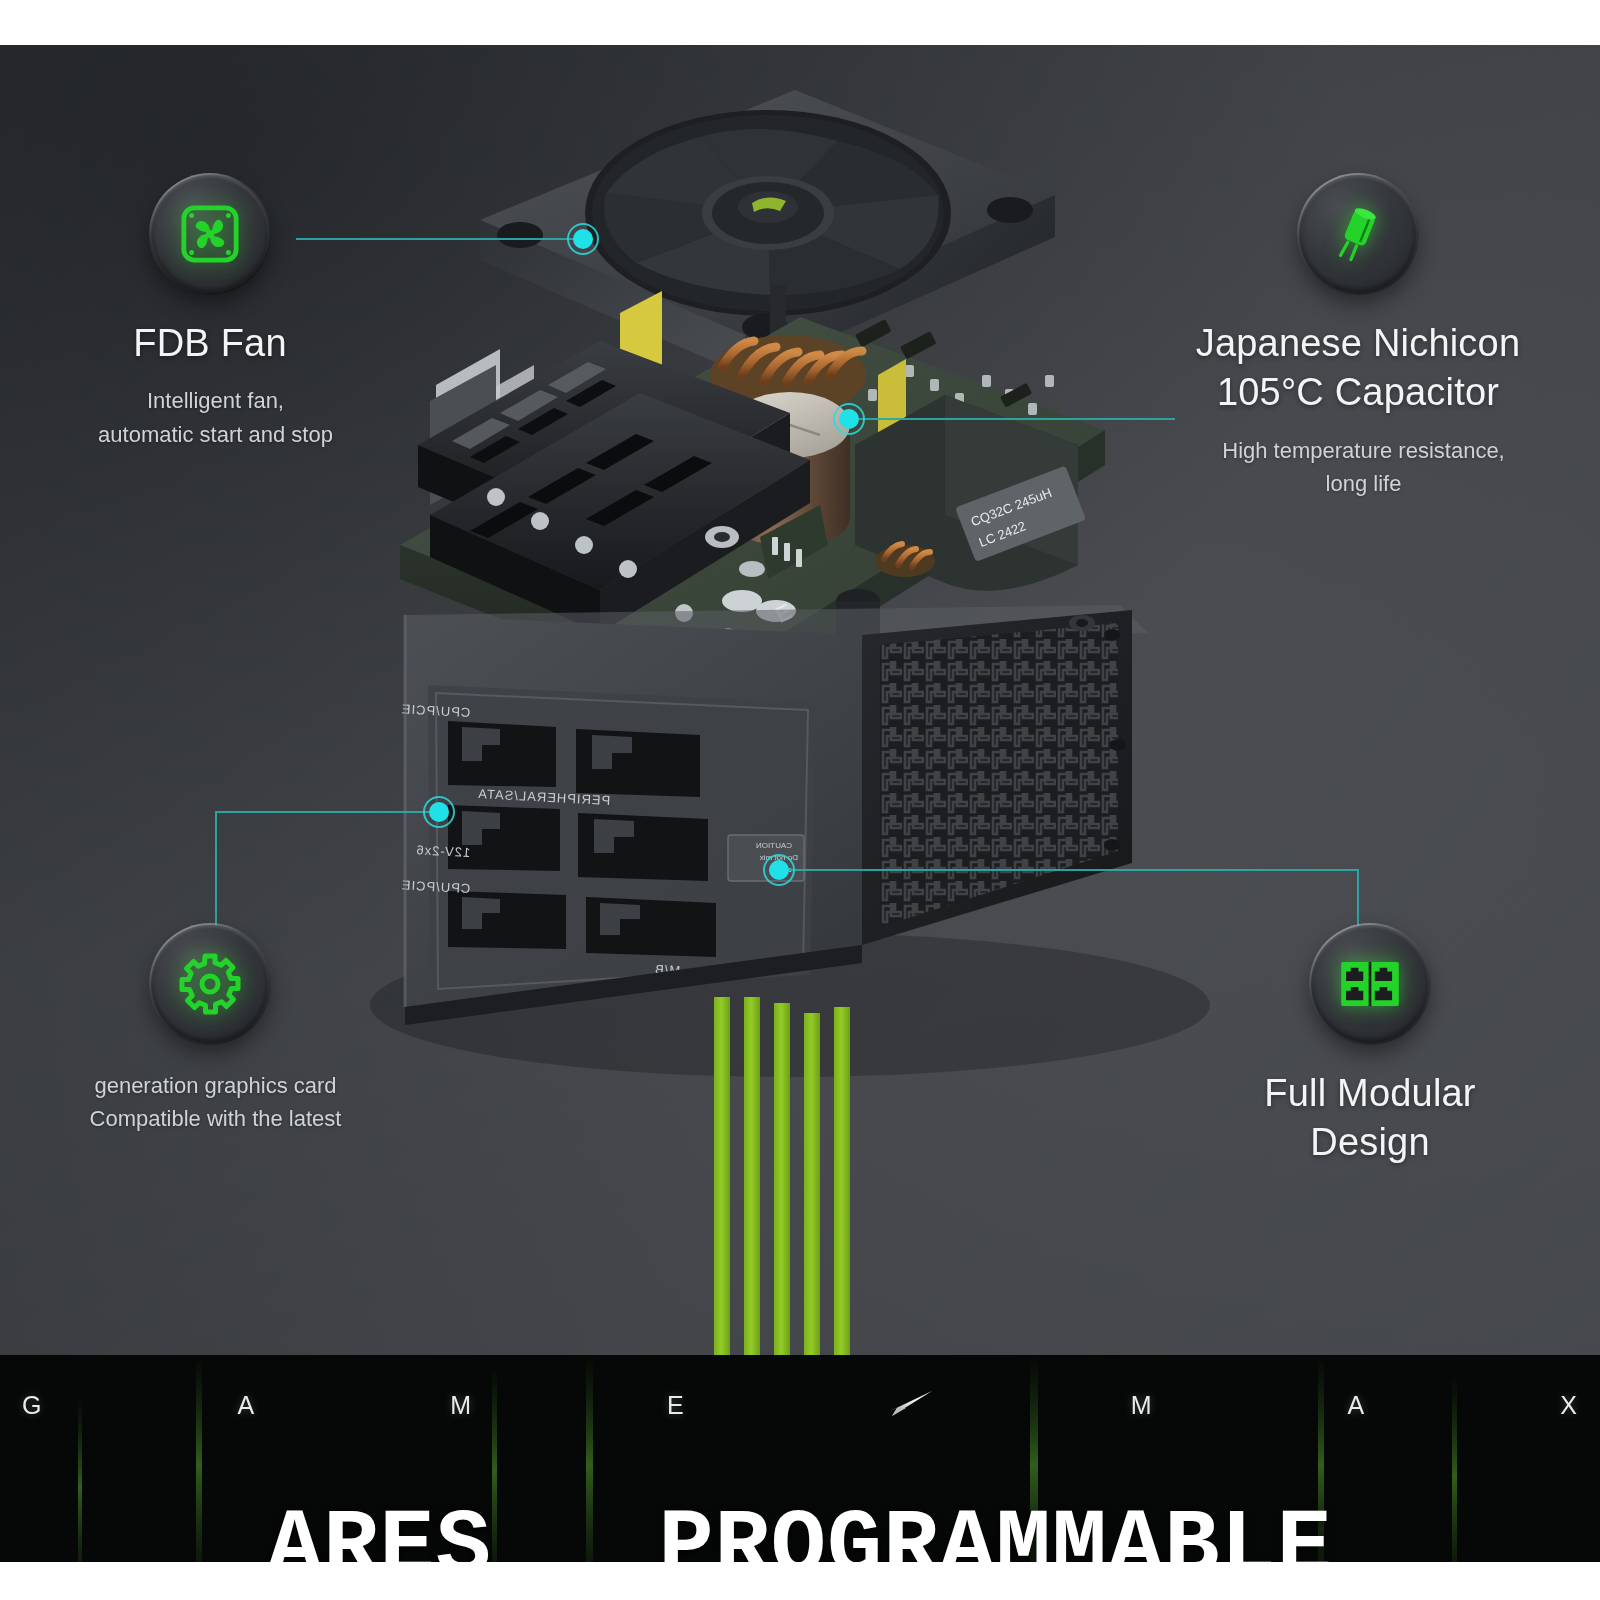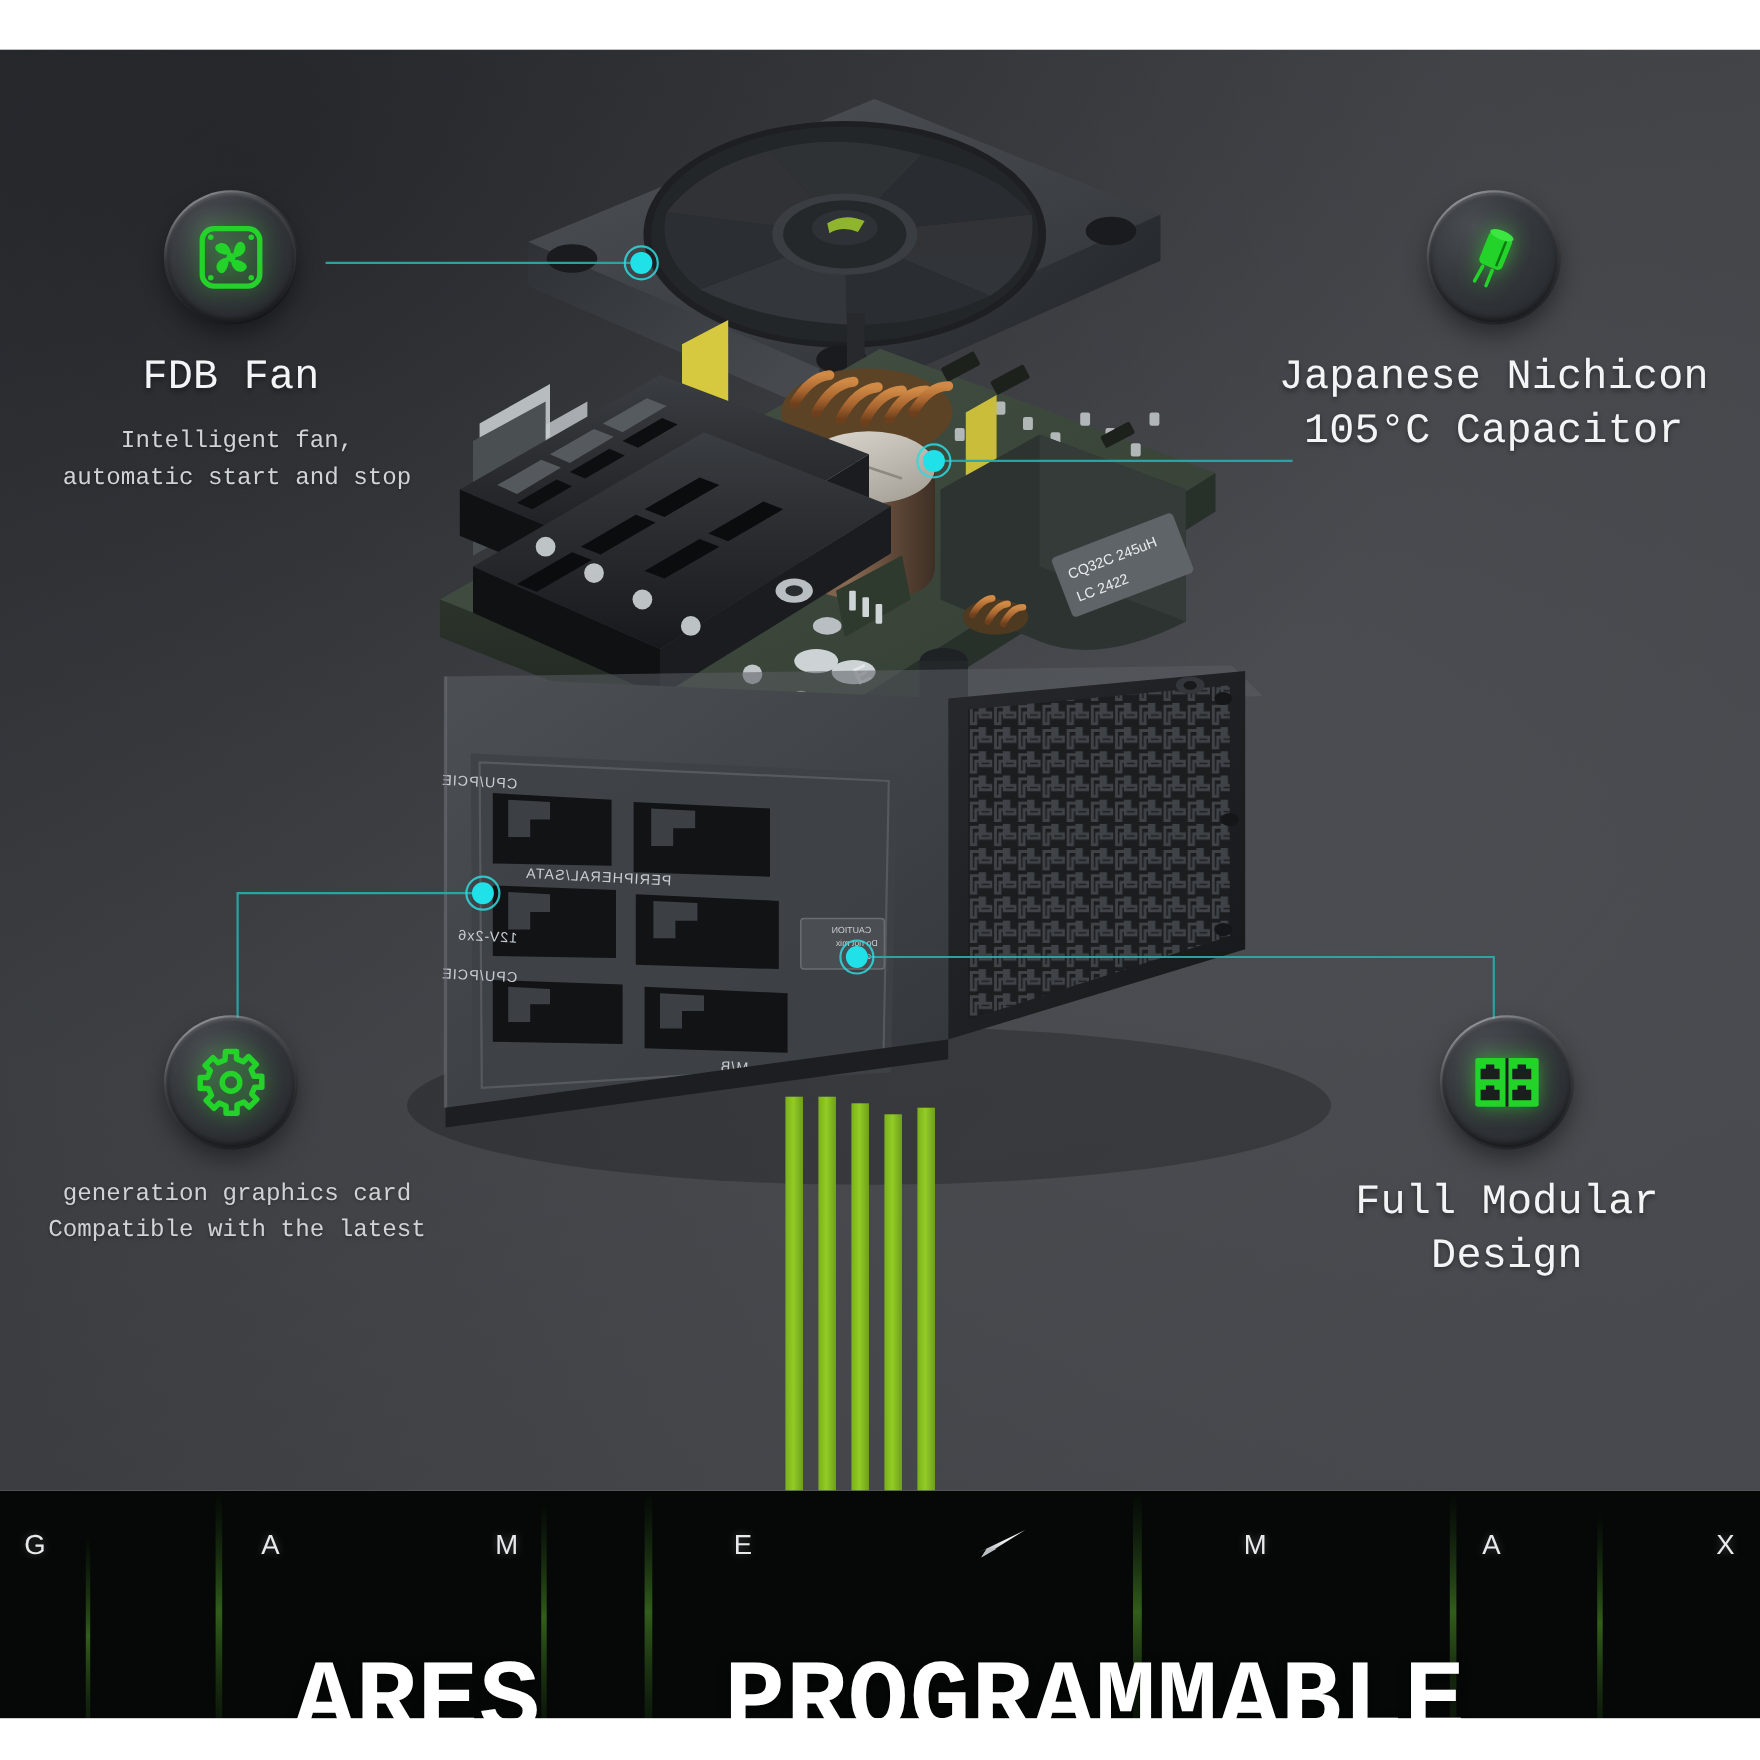--- a/index.html
+++ b/index.html
@@ -25,21 +25,21 @@
       linear-gradient(128deg, #34373c 0%, #3d4044 28%, #47494e 62%, #4d5055 100%);
     overflow:hidden;
   }
   .hero::after{ 
     content:""; position:absolute; inset:0;
     background:radial-gradient(115% 95% at 50% 45%, rgba(255,255,255,.035) 0%, rgba(0,0,0,.16) 100%);
     pointer-events:none;
   }
 
   
-  .feature{ position:absolute; text-align:center; z-index:30; width:420px;font-family:Liberation Mono, monospace; }
+  .feature{ position:absolute; text-align:center; z-index:30; width:420px; }
   .feature.f-fdb   { left:0px;    top:130px; }
   .feature.f-cap   { left:1148px; top:130px; }
   .feature.f-atx   { left:0px;    top:880px; }
   .feature.f-mod   { left:1160px; top:880px; }
 
   .badge{
     width:118px; height:118px; border-radius:50%;
     margin:0 auto 26px auto; position:relative;
     background:
       radial-gradient(circle at 34% 26%, #4a4d52 0%, #35383c 44%, #222529 100%);
@@ -483,20 +483,24 @@
               <path d="M38 13 L38 39" stroke="#0d7a12" stroke-width="2.4" fill="none"></path>
               <path d="M26 44 L24 60" stroke="#23d32a" stroke-width="3.4" stroke-linecap="round" fill="none"></path>
               <path d="M36 44 L36 60" stroke="#23d32a" stroke-width="3.4" stroke-linecap="round" fill="none"></path>
             </g>
           </svg>
         </span>
       </div>
       <div class="f-title">
         <div>Japanese Nichicon</div>
         <div>105°C Capacitor</div>
+      </div>
+      <div class="f-sub">
+        <div>High temperature resistance,</div>
+        <div>long life</div>
       </div>
     </div>
 
     <div class="feature f-atx">
       <div class="badge">
         <span>
           <svg width="64" height="64" viewBox="0 0 64 64">
             <path d="M27 4 h10 v6.6 l6.2 2.6 l4.7-4.7 l7.1 7.1 l-4.7 4.7 l2.6 6.2 H60 v10 h-6.6 l-2.6 6.2 l4.7 4.7 l-7.1 7.1 l-4.7-4.7 l-6.2 2.6 V60 h-10 v-6.6 l-6.2-2.6 l-4.7 4.7 l-7.1-7.1 l4.7-4.7 l-2.6-6.2 H4 v-10 h6.6 l2.6-6.2 l-4.7-4.7 l7.1-7.1 l4.7 4.7 l6.2-2.6 z" fill="none" stroke="#23d32a" stroke-width="5" stroke-linejoin="round"></path>
             <circle cx="32" cy="32" r="8" fill="none" stroke="#23d32a" stroke-width="5"></circle>
           </svg>

